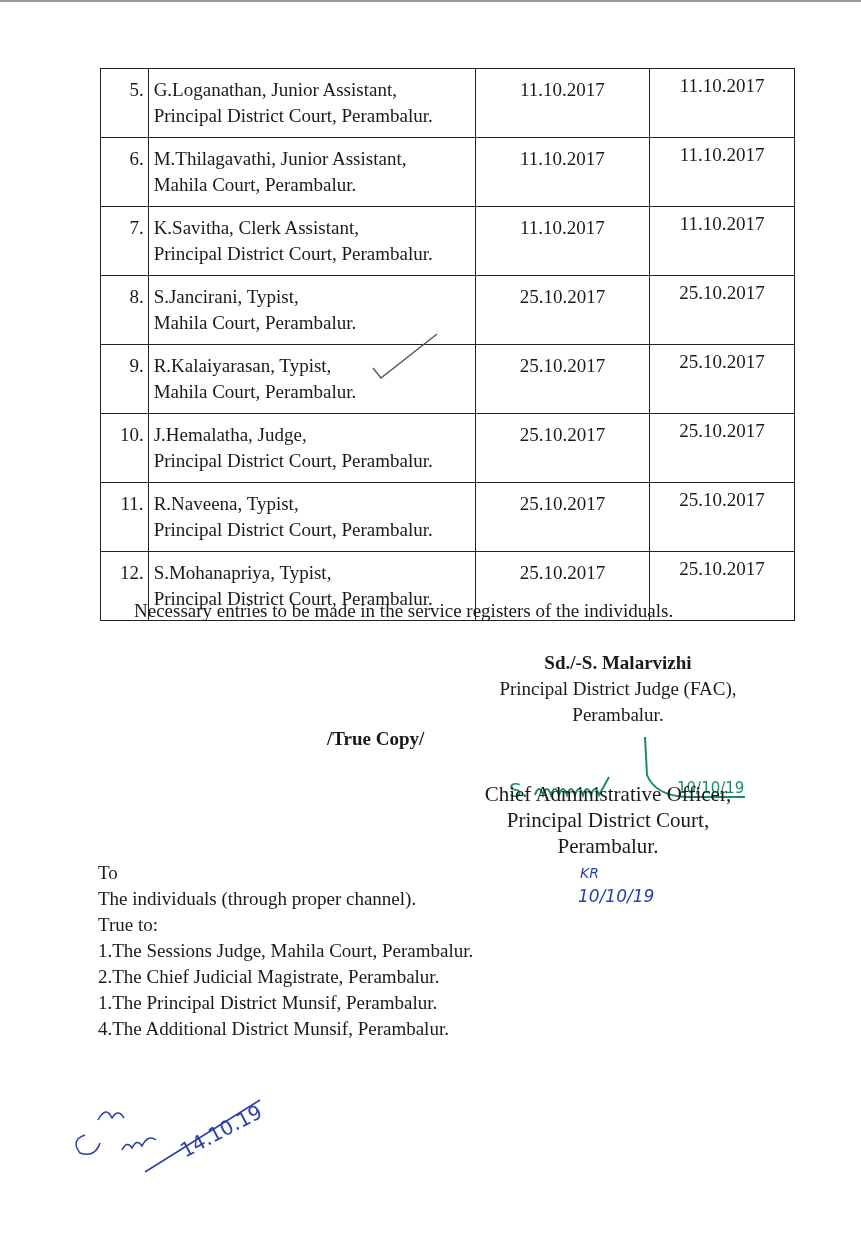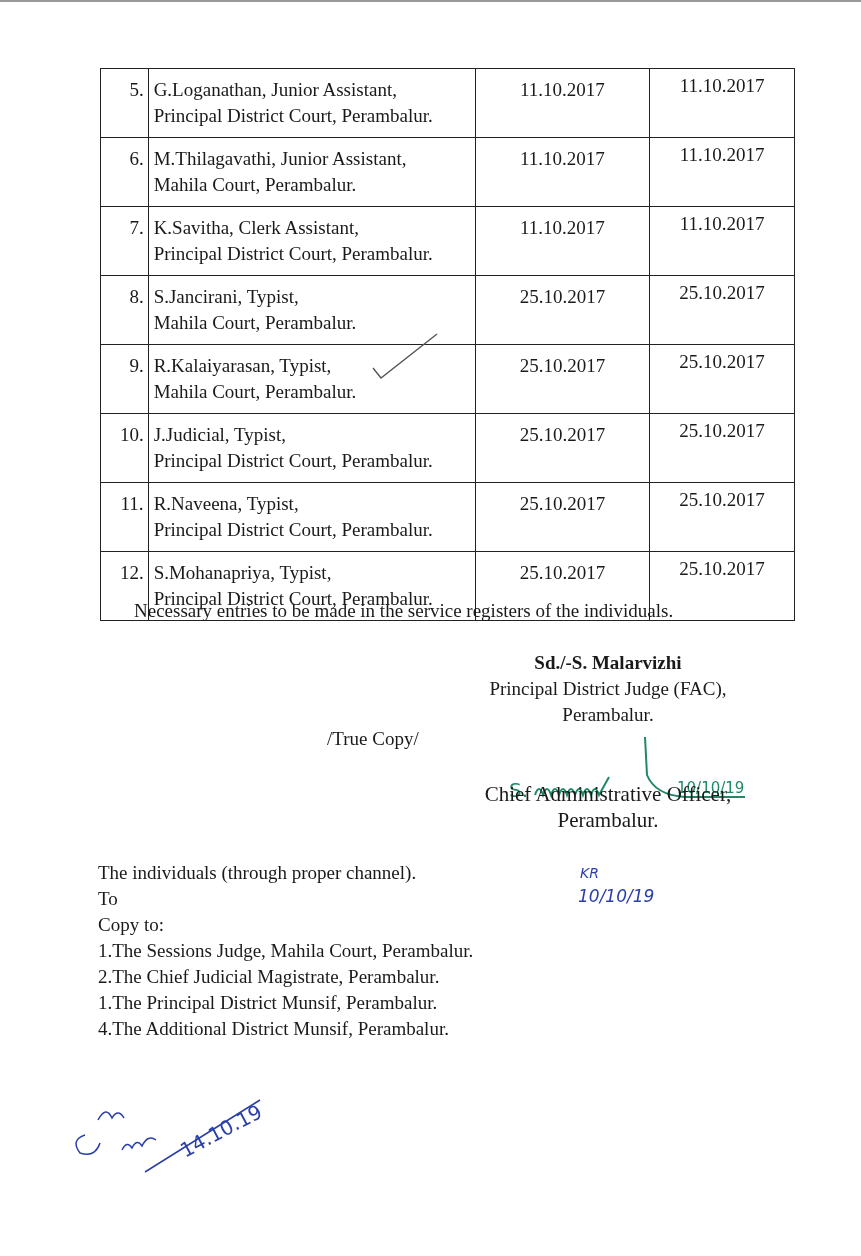--- a/index.html
+++ b/index.html
@@ -21,23 +21,23 @@
   }
   td.sno { width: 43px; text-align: right; padding-right: 4px !important; padding-top: 8px !important; }
   td.name { width: 325px; padding-left: 5px !important; padding-top: 8px !important; }
   td.d1 { width: 175px; text-align: center; padding-top: 8px !important; }
   td.d2 { width: 145px; text-align: center; padding-top: 4px !important; }
   .para {
     position: absolute; left: 84px; top: 598px; width: 662px;
     font-size: 19px; line-height: 26px; text-align: justify;
     text-indent: 50px;
   }
-  .sig1 { position: absolute; left: 458px; top: 650px; width: 300px; text-align: center; font-size: 19px; line-height: 26px; }
+  .sig1 { position: absolute; left: 468px; top: 650px; width: 300px; text-align: center; font-size: 19px; line-height: 26px; }
   .bold { font-weight: bold; }
-  .truecopy { position: absolute; left: 327px; top: 728px; font-size: 19px; font-weight: normal; }
+  .truecopy { position: absolute; left: 327px; top: 728px; font-size: 19px; font-weight: bold; }
   .sig2 { position: absolute; left: 463px; top: 781px; width: 290px; text-align: center; font-size: 21px; line-height: 26px; }
   .to-block { position: absolute; left: 98px; top: 860px; font-size: 19px; line-height: 26px; }
   .hand-green { position: absolute; left: 505px; top: 735px; width: 260px; height: 75px; }
   .hand-blue1 { position: absolute; left: 570px; top: 860px; width: 110px; height: 50px; }
   .hand-blue2 { position: absolute; left: 60px; top: 1080px; width: 240px; height: 95px; }
   .tick { position: absolute; left: 365px; top: 330px; width: 80px; height: 55px; }
   svg text { font-family: "DejaVu Sans", sans-serif; }
 </style>
 </head>
 <body>
@@ -88,21 +88,21 @@
           <td class="name">
             <div>R.Kalaiyarasan, Typist,</div>
             <div>Mahila Court, Perambalur.</div>
           </td>
           <td class="d1">25.10.2017</td>
           <td class="d2">25.10.2017</td>
         </tr>
         <tr>
           <td class="sno">10.</td>
           <td class="name">
-            <div>J.Judicial, Typist,</div>
+            <div>J.Hemalatha, Judge,</div>
             <div>Principal District Court, Perambalur.</div>
           </td>
           <td class="d1">25.10.2017</td>
           <td class="d2">25.10.2017</td>
         </tr>
         <tr>
           <td class="sno">11.</td>
           <td class="name">
             <div>R.Naveena, Typist,</div>
             <div>Principal District Court, Perambalur.</div>
@@ -138,32 +138,33 @@
 
   <svg class="hand-green" viewBox="0 0 260 75">
     <path d="M140 2 L142 40 Q150 60 180 62 L240 62" fill="none" stroke="#1f8a63" stroke-width="2"></path>
     <path d="M30 60 q4 -12 8 0 q4 -12 8 0 q4 -12 8 0 q4 -12 8 0 q4 -12 8 0 q4 -12 8 0 q4 -12 8 0 q4 -12 8 0 l10 -18" fill="none" stroke="#1f8a63" stroke-width="2"></path>
     <text x="4" y="62" font-size="20" fill="#1f8a63">S.</text>
     <text x="172" y="58" font-size="15" fill="#1f8a63">10/10/19</text>
   </svg>
 
   <div class="sig2">
     <div>Chief Administrative Officer,</div>
+    <div>Principal District Court,</div>
     <div>Perambalur.</div>
   </div>
 
   <svg class="hand-blue1" viewBox="0 0 110 50">
     <text x="10" y="18" font-size="14" font-style="italic" fill="#2a3fa8">KR</text>
     <text x="8" y="42" font-size="17" font-style="italic" fill="#2a3fa8">10/10/19</text>
   </svg>
 
   <div class="to-block">
+    <div>To</div>
     <div>The individuals (through proper channel).</div>
-    <div>To</div>
-    <div>Copy to:</div>
+    <div>True to:</div>
     <div>1.The Sessions Judge, Mahila Court, Perambalur.</div>
     <div>2.The Chief Judicial Magistrate, Perambalur.</div>
     <div>1.The Principal District Munsif, Perambalur.</div>
     <div>4.The  Additional District Munsif, Perambalur.</div>
   </div>
 
   <svg class="hand-blue2" viewBox="0 0 240 95">
     <path d="M85 92 L200 20" fill="none" stroke="#2a3fa8" stroke-width="1.5"></path>
     <path d="M25 55 q-15 5 -5 18 q15 5 20 -10 M38 40 q8 -15 14 -2 q6 -10 12 0" fill="none" stroke="#2a3fa8" stroke-width="1.5"></path>
     <path d="M62 70 q5 -10 10 -2 q5 -10 10 -2 q6 -12 14 -6" fill="none" stroke="#2a3fa8" stroke-width="1.5"></path>

